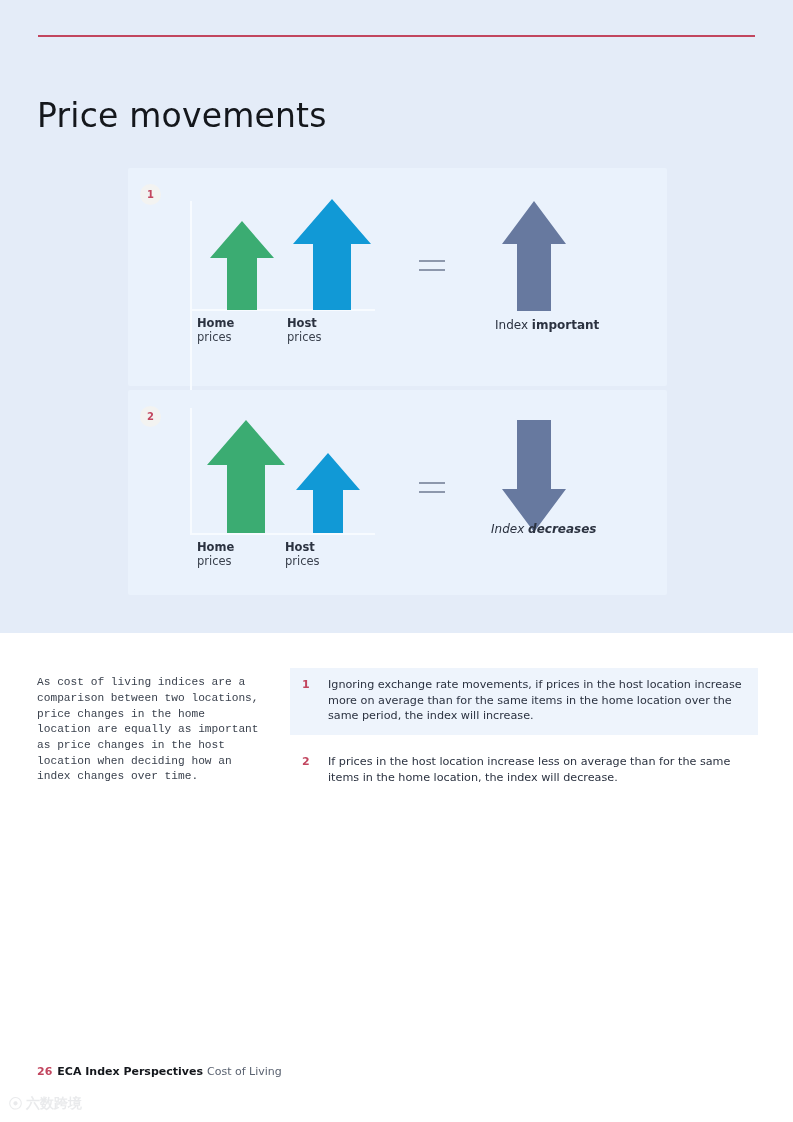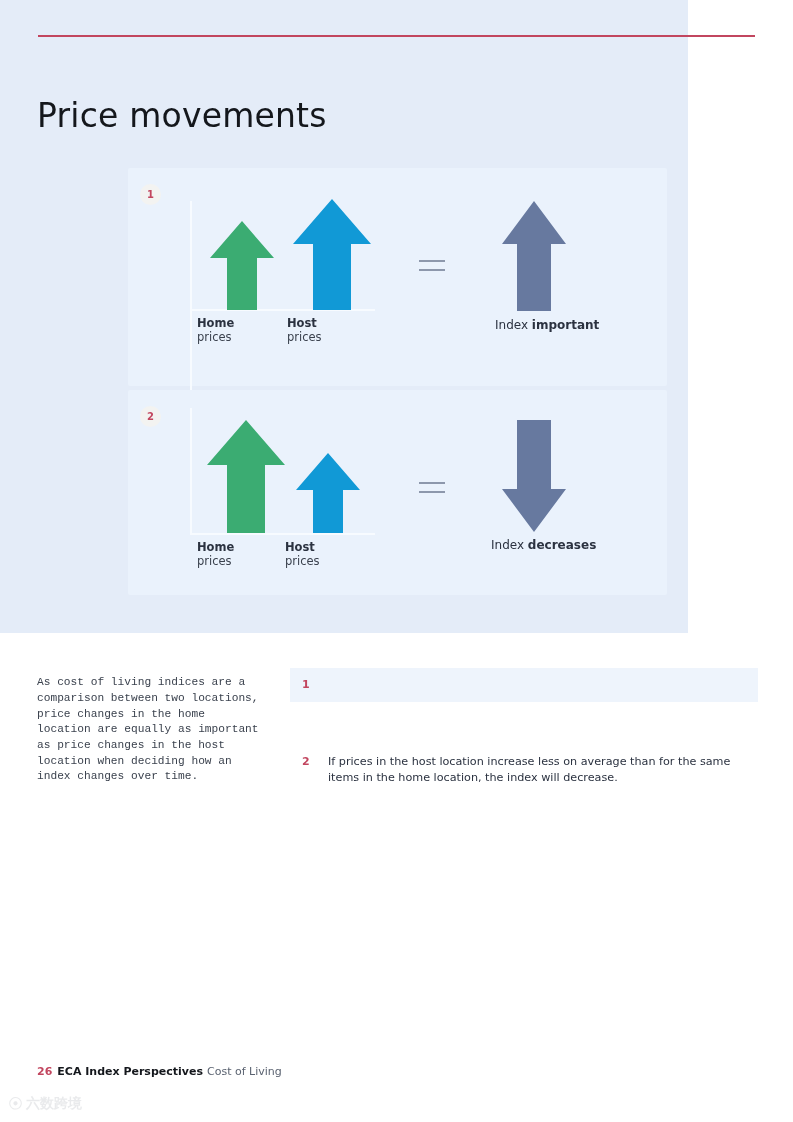--- a/index.html
+++ b/index.html
@@ -13,21 +13,21 @@
     position: relative;
     overflow: hidden;
     font-family: "Liberation Sans", sans-serif;
     color: #2b3240;
   }
 
   
   #hero-region {
     position: absolute;
     left: 0; top: 0;
-    width: 688px;
+    width: 793px;
     height: 633px;
     background: #e4ecf8;
   }
 
   #top-rule {
     position: absolute;
     left: 38px;
     top: 35px;
     width: 717px;
     height: 2px;
@@ -271,30 +271,31 @@
 
     <div class="equals" style="left:291px; top:92px;">
       <i></i>
       <i></i>
     </div>
 
     <svg class="arrow-svg" style="left:374px; top:30px;" width="64" height="112" viewBox="0 0 64 112">
       <path d="M32 112 L64 69 L49 69 L49 0 L15 0 L15 69 L0 69 Z" fill="#67799f"></path>
     </svg>
 
-    <div class="result-label" style="left:363px; top:148px;">
+    <div class="result-label" style="left:363px; top:132px;font-style:italic;">
       <span>Index </span><b>decreases</b>
     </div>
   </div>
 </div>
 
 <p id="intro-text">As cost of living indices are a comparison between two locations, price changes in the home location are equally as important as price changes in the host location when deciding how an index changes over time.</p>
 
 <div class="note" id="note-1">
   <div class="note-num">1</div>
+  <div class="note-body">Ignoring exchange rate movements, if prices in the host location increase more on average than for the same items in the home location over the same period, the index will increase.</div>
 </div>
 
 <div class="note" id="note-2">
   <div class="note-num">2</div>
   <div class="note-body">If prices in the host location increase less on average than for the same items in the home location, the index will decrease.</div>
 </div>
 
 <div id="footer">
   <span class="pg">26</span><span class="brand">ECA Index Perspectives</span><span class="sub">Cost of Living</span>
 </div>

